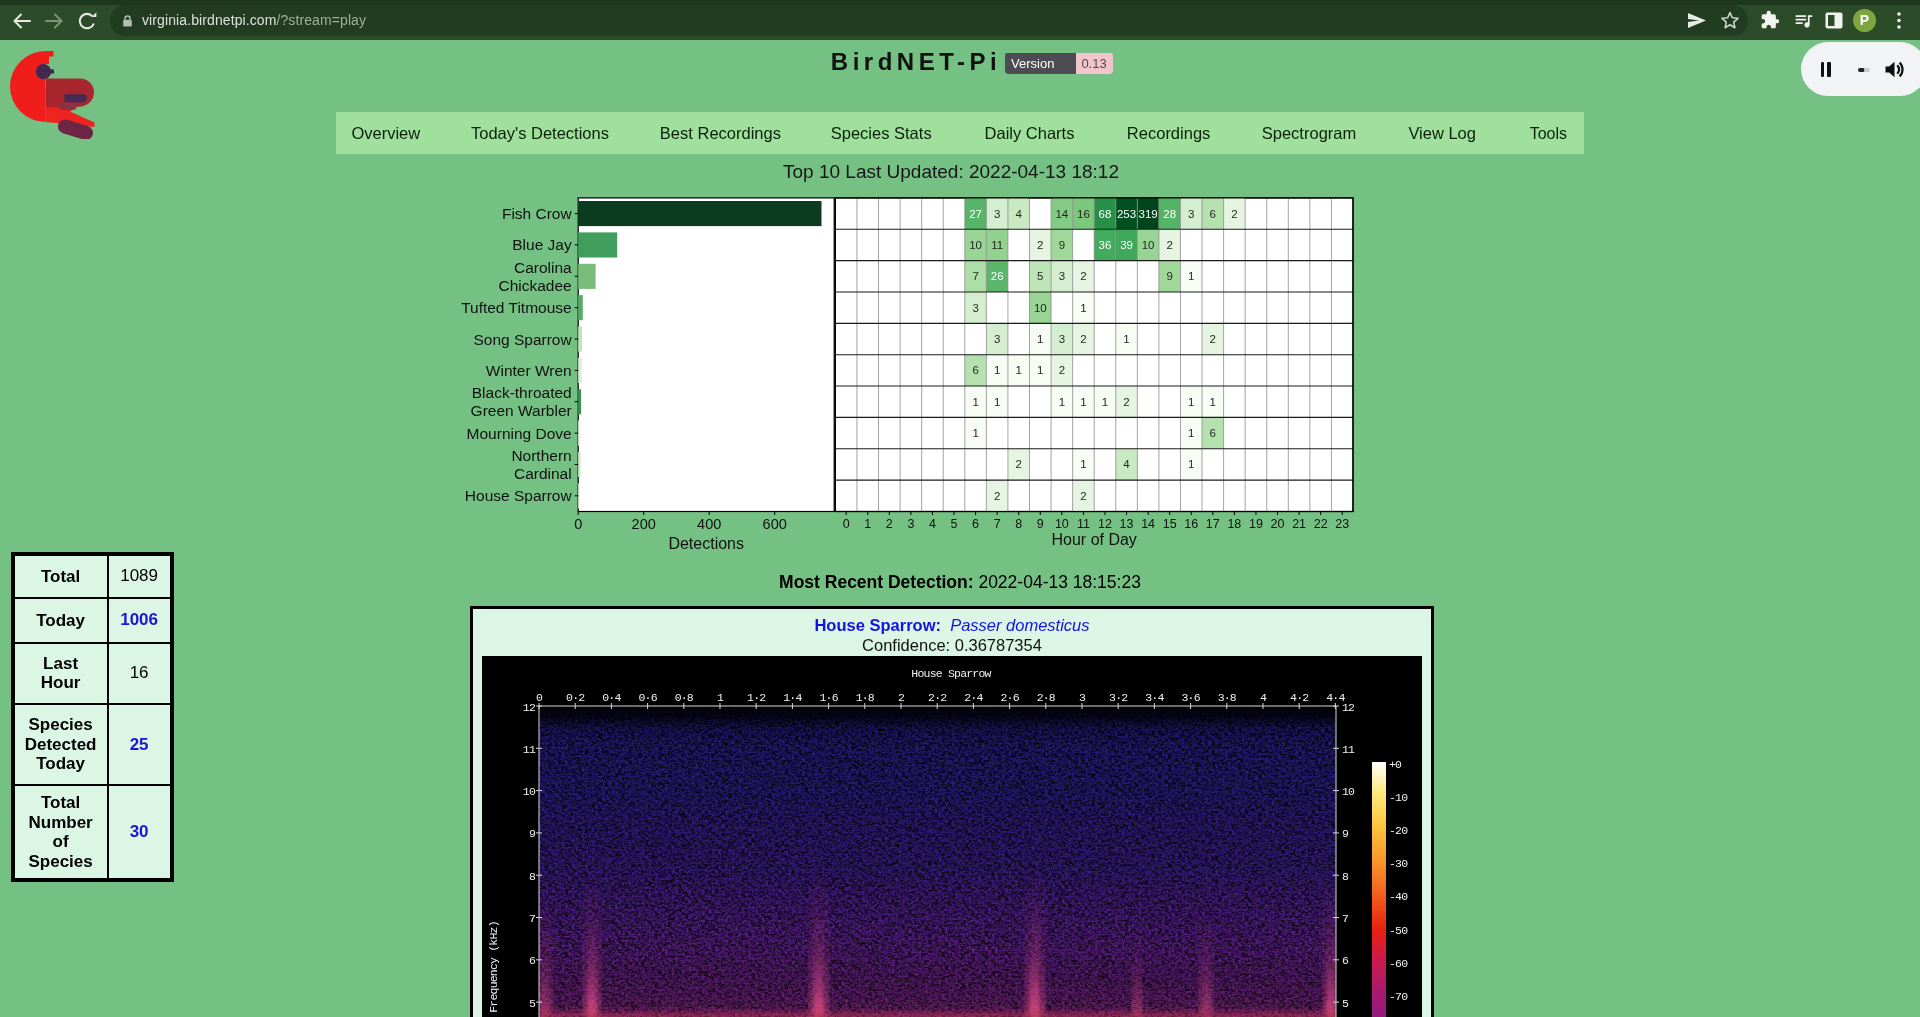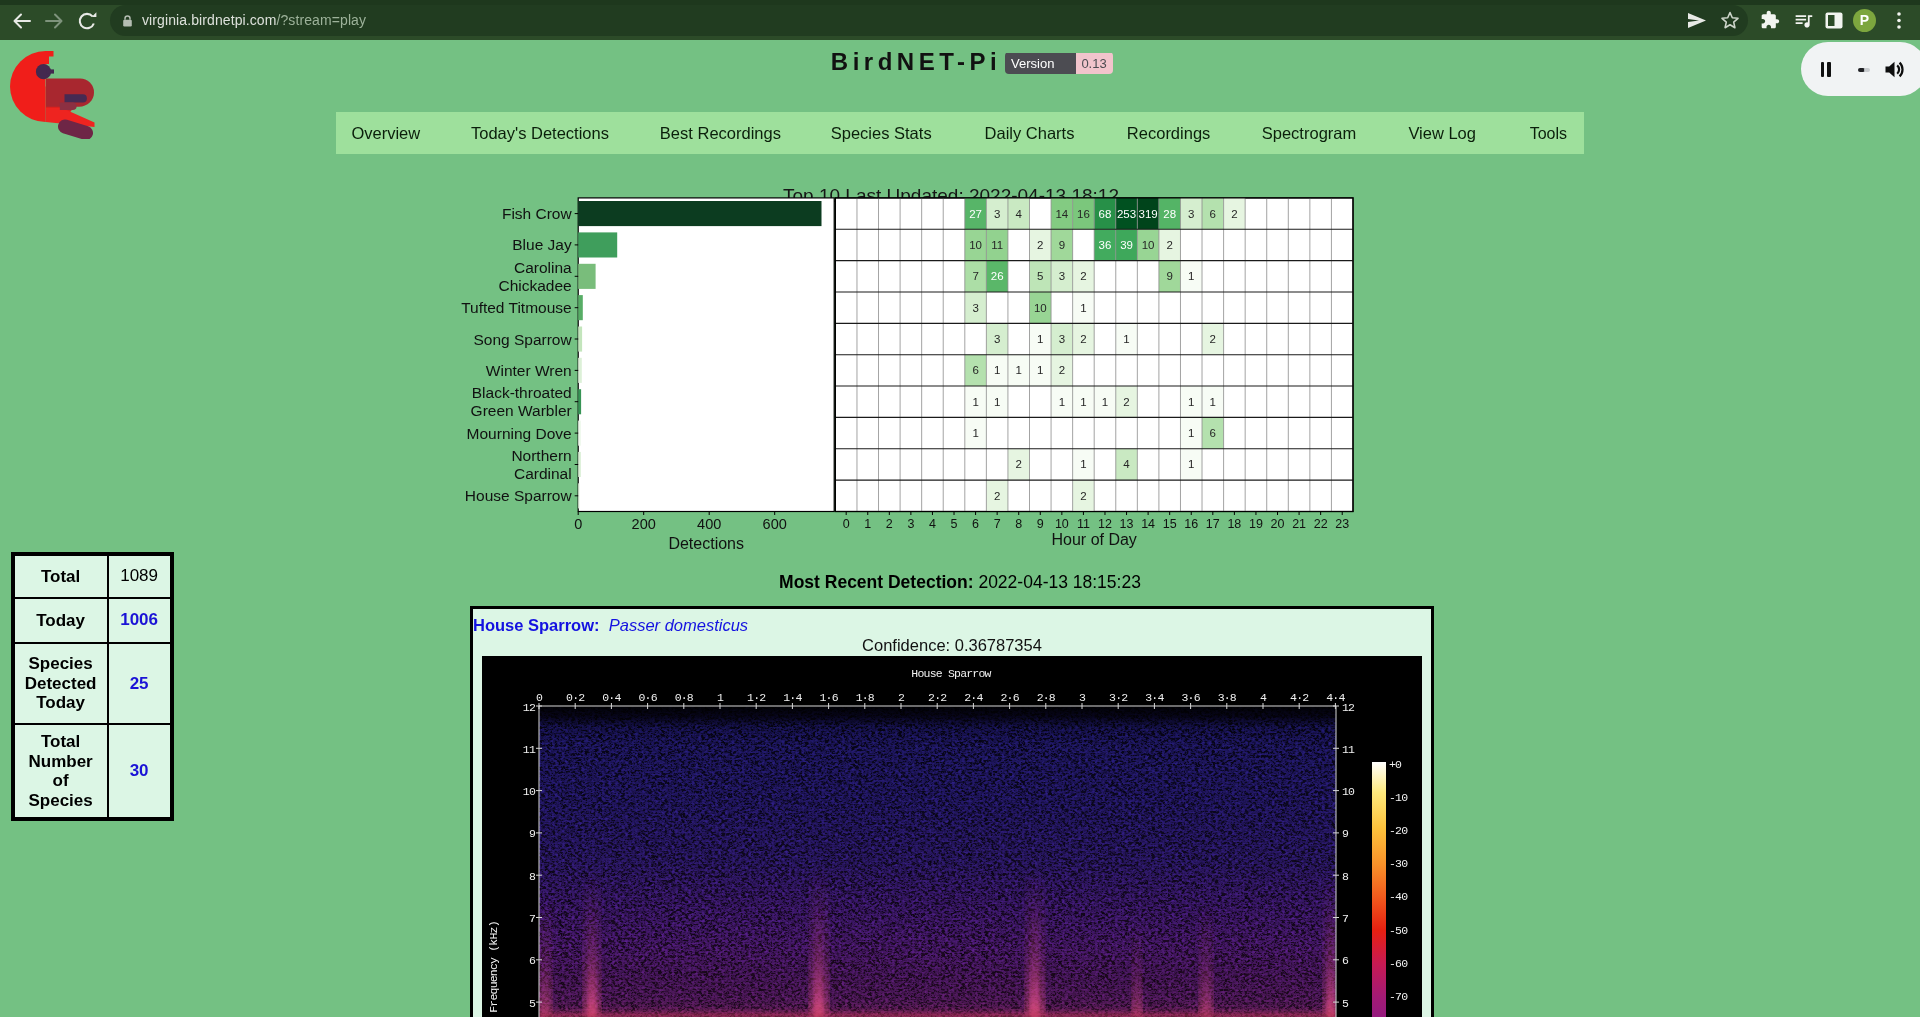--- a/index.html
+++ b/index.html
@@ -90,21 +90,21 @@
 <div class="abs" style="left:204px;top:0;height:24px;line-height:43px;transform:translateX(-50%);font-size:16.5px;color:#0b1f0b;white-space:nowrap;">Today's Detections</div>
 <div class="abs" style="left:384.4px;top:0;height:42px;line-height:43px;transform:translateX(-50%);font-size:16.5px;color:#0b1f0b;white-space:nowrap;">Best Recordings</div>
 <div class="abs" style="left:545.2px;top:0;height:42px;line-height:43px;transform:translateX(-50%);font-size:16.5px;color:#0b1f0b;white-space:nowrap;">Species Stats</div>
 <div class="abs" style="left:693.5px;top:0;height:42px;line-height:43px;transform:translateX(-50%);font-size:16.5px;color:#0b1f0b;white-space:nowrap;">Daily Charts</div>
 <div class="abs" style="left:832.6px;top:0;height:42px;line-height:43px;transform:translateX(-50%);font-size:16.5px;color:#0b1f0b;white-space:nowrap;">Recordings</div>
 <div class="abs" style="left:973px;top:0;height:59px;line-height:43px;transform:translateX(-50%);font-size:16.5px;color:#0b1f0b;white-space:nowrap;">Spectrogram</div>
 <div class="abs" style="left:1106.2px;top:0;height:42px;line-height:43px;transform:translateX(-50%);font-size:16.5px;color:#0b1f0b;white-space:nowrap;">View Log</div>
 <div class="abs" style="left:1212.4px;top:0;height:42px;line-height:43px;transform:translateX(-50%);font-size:16px;color:#0b1f0b;white-space:nowrap;">Tools</div>
 </div>
 
-<div class="abs" style="left:451px;top:161px;width:1000px;text-align:center;font-size:19px;color:#161616;margin-top:24px;">Top 10 Last Updated: 2022-04-13 18:12</div>
+<div class="abs" style="left:451px;top:161px;width:1000px;text-align:center;font-size:19px;color:#161616;">Top 10 Last Updated: 2022-04-13 18:12</div>
 
 <svg class="abs" style="left:420px;top:160px;" width="980" height="400" viewBox="0 0 980 400">
     <rect x="158.2" y="37.9" width="256.0" height="313.6" fill="#ffffff" stroke="#000" stroke-width="1.2"></rect>
     <rect x="415.4" y="37.9" width="517.6" height="313.6" fill="#ffffff" stroke="#000" stroke-width="1.2"></rect>
     <rect x="158.2" y="41.0" width="243.3" height="25.1" fill="#0c3c20"></rect>
     <line x1="154.7" y1="53.6" x2="158.2" y2="53.6" stroke="#000" stroke-width="1"></line>
     <text x="151.7" y="59.1" font-size="15.5" fill="#111" text-anchor="end">Fish Crow</text>
     <rect x="158.2" y="72.4" width="39.0" height="25.1" fill="#3f9e5c"></rect>
     <line x1="154.7" y1="84.9" x2="158.2" y2="84.9" stroke="#000" stroke-width="1"></line>
     <text x="151.7" y="90.4" font-size="15.5" fill="#111" text-anchor="end">Blue Jay</text>
@@ -350,35 +350,39 @@
 <tbody>
         <tr>
           <td style="border:2px solid #000;width:90px;height:39.2px;text-align:center;font-weight:bold;line-height:19.5px;">Total</td>
           <td style="border:2px solid #000;text-align:center;color:#000;font-weight:normal;">1089</td>
         </tr>
 <tr>
           <td style="border:2px solid #000;width:90px;height:41.1px;text-align:center;font-weight:bold;line-height:19.5px;">Today</td>
           <td style="border:2px solid #000;text-align:center;color:#1b13d6;font-weight:bold;">1006</td>
         </tr>
 <tr>
+          <td style="border:2px solid #000;width:90px;height:57px;text-align:center;font-weight:bold;line-height:19.5px;">Last<br>Hour</td>
+          <td style="border:2px solid #000;text-align:center;color:#000;font-weight:normal;">16</td>
+        </tr>
+<tr>
           <td style="border:2px solid #000;width:90px;height:77.5px;text-align:center;font-weight:bold;line-height:19.5px;">Species<br>Detected<br>Today</td>
           <td style="border:2px solid #000;text-align:center;color:#1b13d6;font-weight:bold;">25</td>
         </tr>
 <tr>
           <td style="border:2px solid #000;width:90px;height:90px;text-align:center;font-weight:bold;line-height:19.5px;">Total<br>Number<br>of<br>Species</td>
           <td style="border:2px solid #000;text-align:center;color:#1b13d6;font-weight:bold;">30</td>
         </tr>
 </tbody>
     </table>
   </div>
 
 <div class="abs" style="left:460px;top:572px;width:1000px;text-align:center;font-size:17.5px;color:#000;"><b>Most Recent Detection:</b> 2022-04-13 18:15:23</div>
 
 <div class="abs" style="left:470px;top:606px;width:958px;height:600px;border:3px solid #000;background:#dcf6e5;"></div>
-<div class="abs" style="left:473px;top:616px;width:958px;font-size:16.5px;color:#1412e0;"><b>House Sparrow:</b>&nbsp; <i>Passer domesticus</i></div>
+<div class="abs" style="left:473px;top:616px;width:958px;text-align:center;font-size:16.5px;color:#1412e0;"><b>House Sparrow:</b>&nbsp; <i>Passer domesticus</i></div>
 <div class="abs" style="left:473px;top:636px;width:958px;text-align:center;font-size:16.5px;color:#111;">Confidence: 0.36787354</div>
 
 <svg class="abs" style="left:482px;top:656px;" width="940" height="361" viewBox="0 0 940 361">
     <rect x="0" y="0" width="940" height="361" fill="#000"></rect>
     <defs>
 <linearGradient id="bgrad" x1="0" y1="0" x2="0" y2="1">
  <stop offset="0" stop-color="#020203"></stop>
  <stop offset="0.05" stop-color="#080618"></stop>
  <stop offset="0.12" stop-color="#0f0b30"></stop>
  <stop offset="0.30" stop-color="#140e38"></stop>

